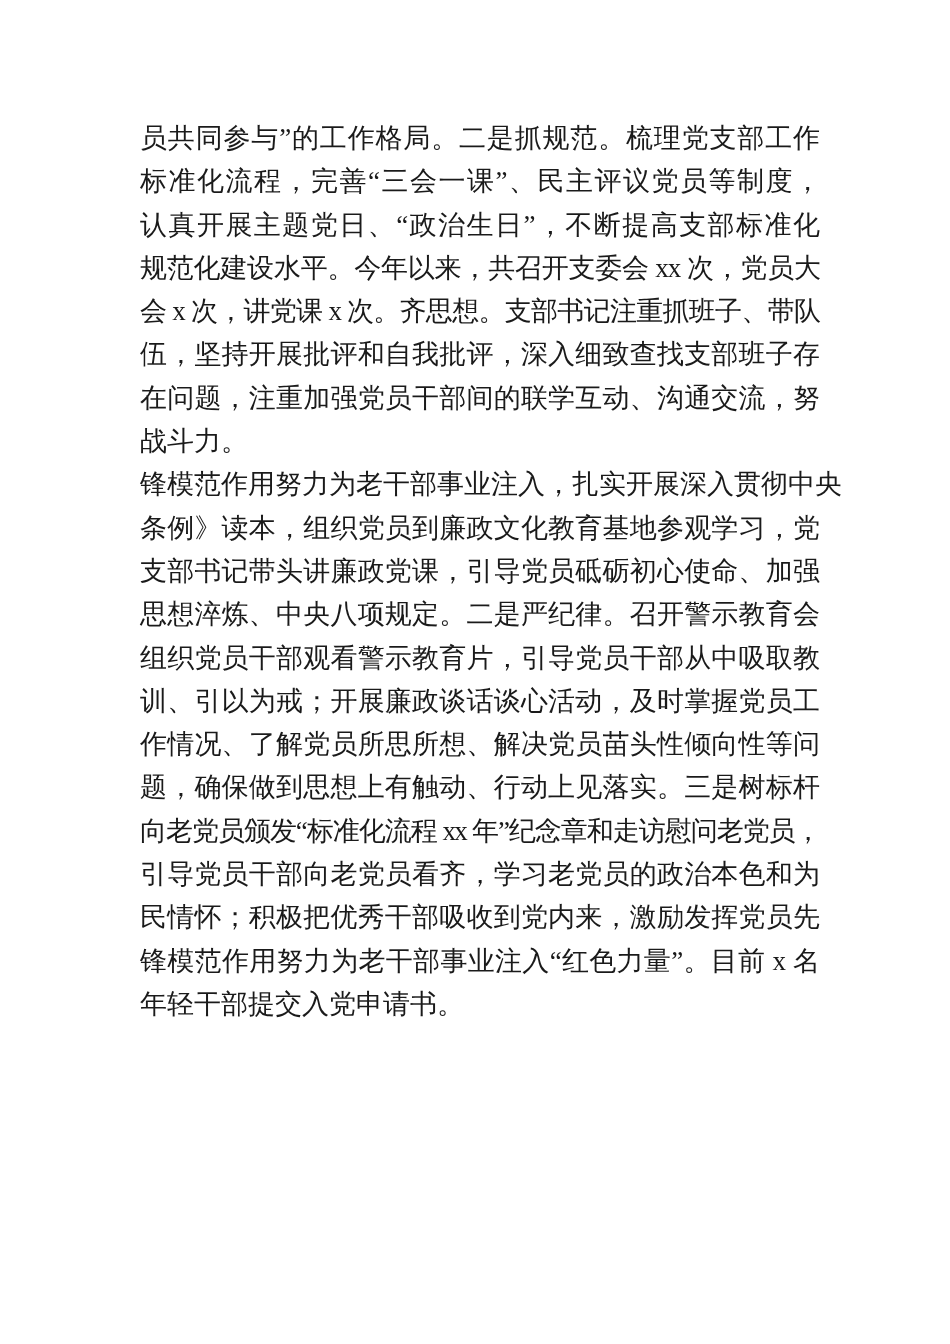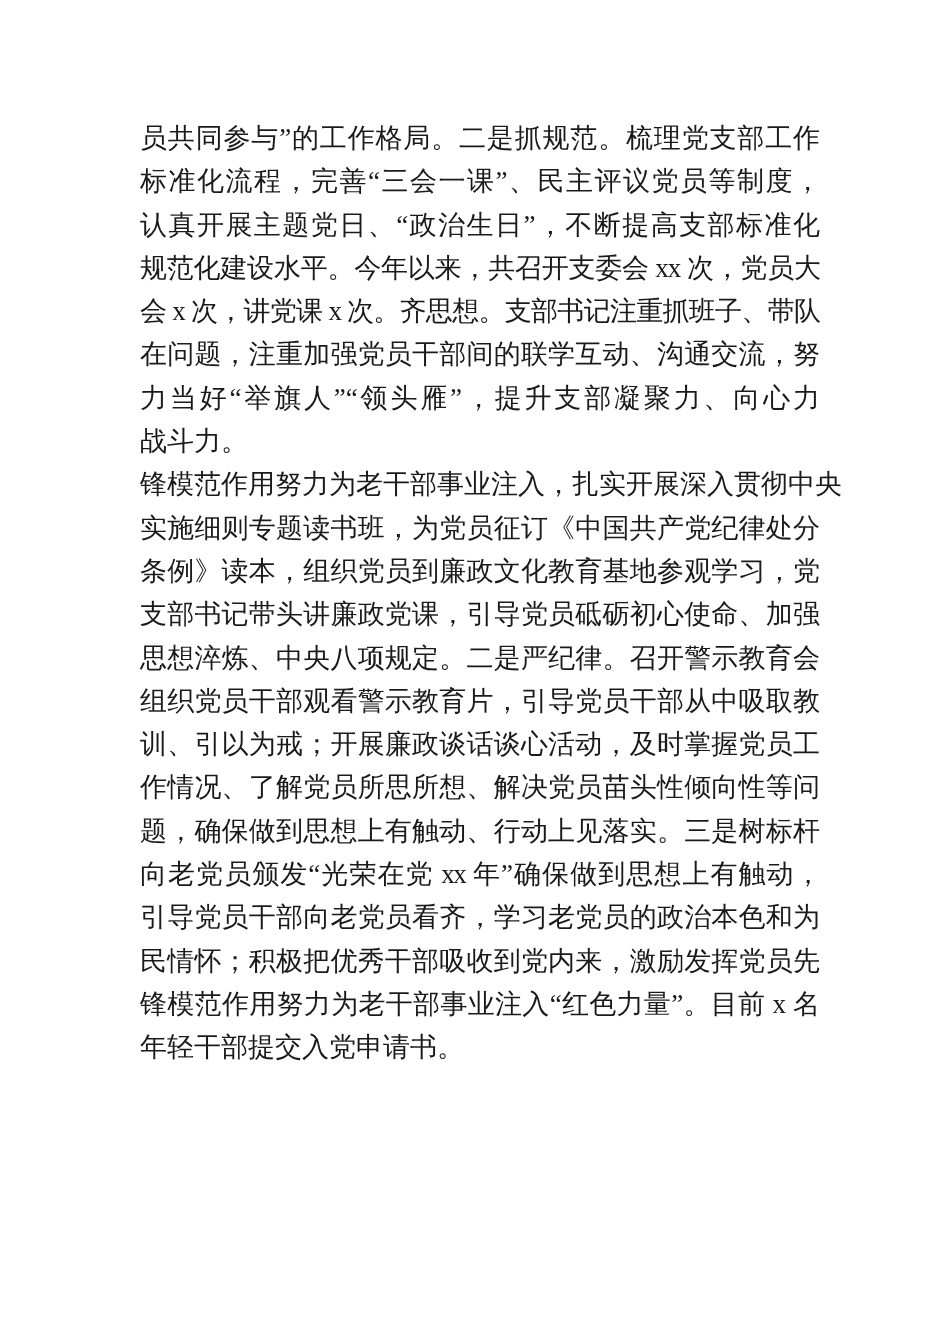--- a/index.html
+++ b/index.html
@@ -45,31 +45,30 @@
 </head>
 <body>
 
 <div class="page">
   <div class="textblock">
     <div class="line">员共同参与”的工作格局。二是抓规范。梳理党支部工作</div>
     <div class="line t1">标准化流程，完善“三会一课”、民主评议党员等制度，</div>
     <div class="line">认真开展主题党日、“政治生日”，不断提高支部标准化</div>
     <div class="line t1">规范化建设水平。今年以来，共召开支委会 xx 次，党员大</div>
     <div class="line t1">会 x 次，讲党课 x 次。齐思想。支部书记注重抓班子、带队</div>
+    <div class="line">伍，坚持开展批评和自我批评，深入细致查找支部班子存</div>
     <div class="line">在问题，注重加强党员干部间的联学互动、沟通交流，努</div>
-    <div class="line">力当好“举旗人”“领头雁”，提升支部凝聚力、向心力</div>
     <div class="line last">战斗力。</div>
     <div class="line">锋模范作用努力为老干部事业注入，扎实开展深入贯彻中央</div>
-    <div class="line">实施细则专题读书班，为党员征订《中国共产党纪律处分</div>
     <div class="line">条例》读本，组织党员到廉政文化教育基地参观学习，党</div>
     <div class="line">支部书记带头讲廉政党课，引导党员砥砺初心使命、加强</div>
     <div class="line">思想淬炼、中央八项规定。二是严纪律。召开警示教育会</div>
     <div class="line">组织党员干部观看警示教育片，引导党员干部从中吸取教</div>
     <div class="line">训、引以为戒；开展廉政谈话谈心活动，及时掌握党员工</div>
     <div class="line">作情况、了解党员所思所想、解决党员苗头性倾向性等问</div>
     <div class="line">题，确保做到思想上有触动、行动上见落实。三是树标杆</div>
-    <div class="line t2">向老党员颁发“光荣在党 xx 年”确保做到思想上有触动，</div>
+    <div class="line t2">向老党员颁发“标准化流程 xx 年”纪念章和走访慰问老党员，</div>
     <div class="line">引导党员干部向老党员看齐，学习老党员的政治本色和为</div>
     <div class="line">民情怀；积极把优秀干部吸收到党内来，激励发挥党员先</div>
     <div class="line">锋模范作用努力为老干部事业注入“红色力量”。目前 x 名</div>
     <div class="line last">年轻干部提交入党申请书。</div>
   </div>
 </div>
 
 </body></html>

